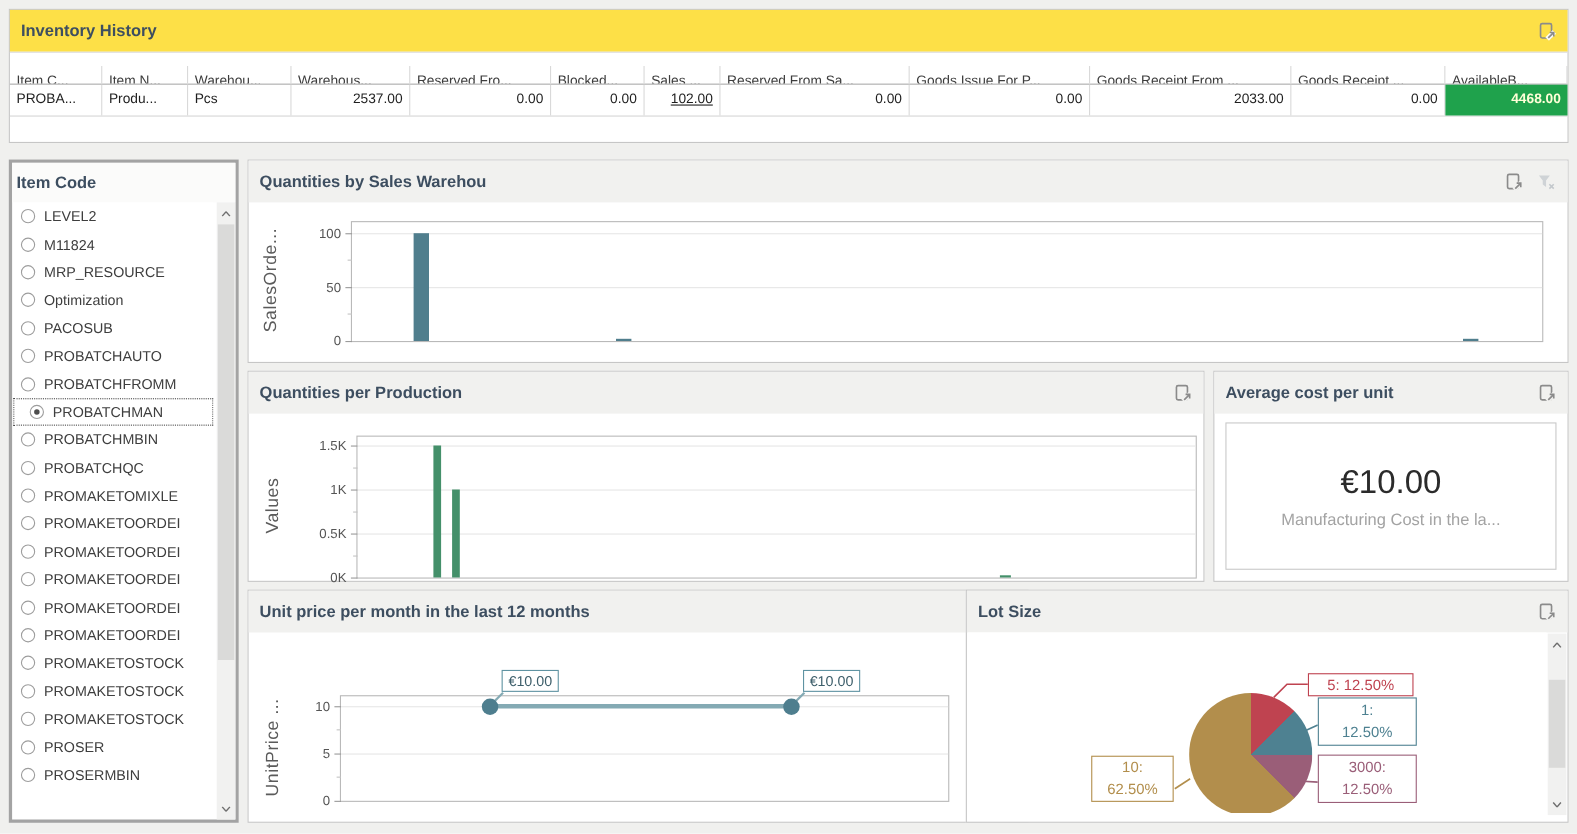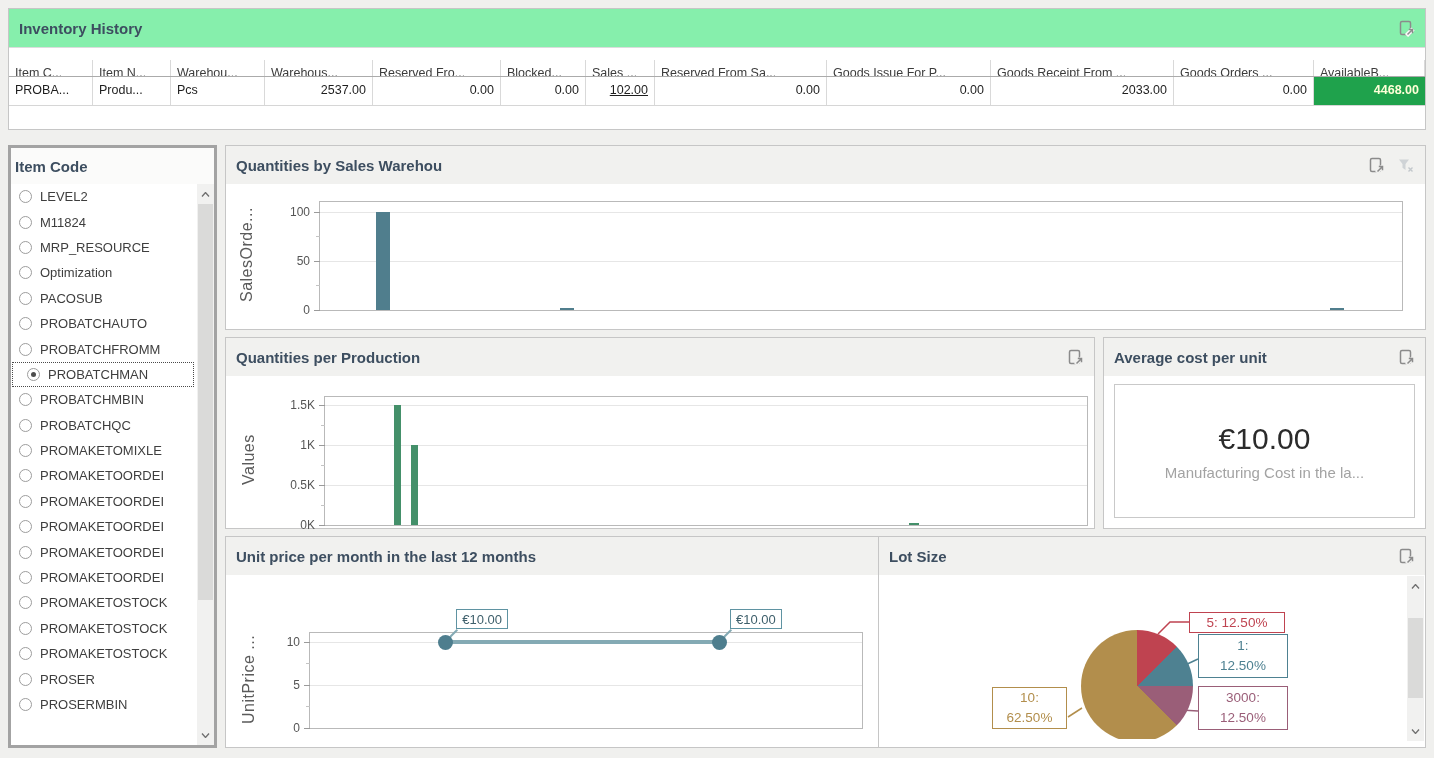--- a/index.html
+++ b/index.html
@@ -5,21 +5,21 @@
   html,body{margin:0;padding:0;}
   .page{position:relative;width:1434px;height:758px;background:#f0f0ee;overflow:hidden;
         font-family:"Liberation Sans",sans-serif;}
   .panel{position:absolute;background:#fff;border:1px solid #c6c6c6;box-sizing:border-box;}
   .ptitle{display:flex;align-items:center;gap:6px;height:38px;padding:0 10px;background:#f1f1ef;
           font-weight:bold;font-size:15px;color:#3d4e60;box-sizing:border-box;}
   .ptitle .ticons{margin-left:auto;display:flex;gap:12px;align-items:center;}
   .icon{display:inline-flex;cursor:pointer;}
   
   #p-inventory{left:8px;top:8px;width:1418px;height:122px;}
-  #p-inventory .ptitle{background:#86efac;}
+  #p-inventory .ptitle{background:#fde047;}
   .trow{display:flex;height:28px;border-bottom:1px solid #d6d6d6;}
   .trow.thead{border-top:1px solid #dcdcdc;border-bottom:1px solid #ababab;}
   .tcell{box-sizing:border-box;padding:0 6px;line-height:27px;font-size:12.5px;color:#1e1e1e;
          border-right:1px solid #d9d9d9;white-space:nowrap;overflow:hidden;flex:none;}
   .thead .tcell{color:#3c3c3c;margin-top:12px;}
   .tcell.num{text-align:right;}
   .tcell.hl{font-weight:bold;text-align:right;border-right:none;}
   
   #p-items{left:8px;top:145px;width:209px;height:603px;border:3px solid #a3a3a3;}
   #p-items .ptitle{height:36px;background:#fbfbfa;padding:0 4px;text-align:right;}
@@ -98,21 +98,21 @@
           <div class="tcell" style="width: 84px;">Item C...</div>
           <div class="tcell" style="width: 78px; text-decoration: underline;">Item N...</div>
           <div class="tcell" style="width: 94px;">Warehou...</div>
           <div class="tcell" style="width: 108px;">Warehous...</div>
           <div class="tcell" style="width: 128px;">Reserved Fro...</div>
           <div class="tcell" style="width: 85px;">Blocked...</div>
           <div class="tcell" style="width: 69px;">Sales ...</div>
           <div class="tcell" style="width: 172px;">Reserved From Sa...</div>
           <div class="tcell" style="width: 164px;">Goods Issue For P...</div>
           <div class="tcell" style="width: 183px;">Goods Receipt From ...</div>
-          <div class="tcell" style="width: 140px;">Goods Orders ...</div>
+          <div class="tcell" style="width: 140px;">Goods Receipt ...</div>
           <div class="tcell" style="flex: 1 1 0%;">AvailableB...</div>
         </div>
         <div class="trow">
           <div class="tcell" style="width: 84px;">PROBA...</div>
           <div class="tcell" style="width: 78px;">Produ...</div>
           <div class="tcell" style="width: 94px;">Pcs</div>
           <div class="tcell num" style="width: 108px;">2537.00</div>
           <div class="tcell num" style="width: 128px;">0.00</div>
           <div class="tcell num" style="width: 85px;">0.00</div>
           <div class="tcell num" style="width: 69px; text-decoration: underline;">102.00</div>

